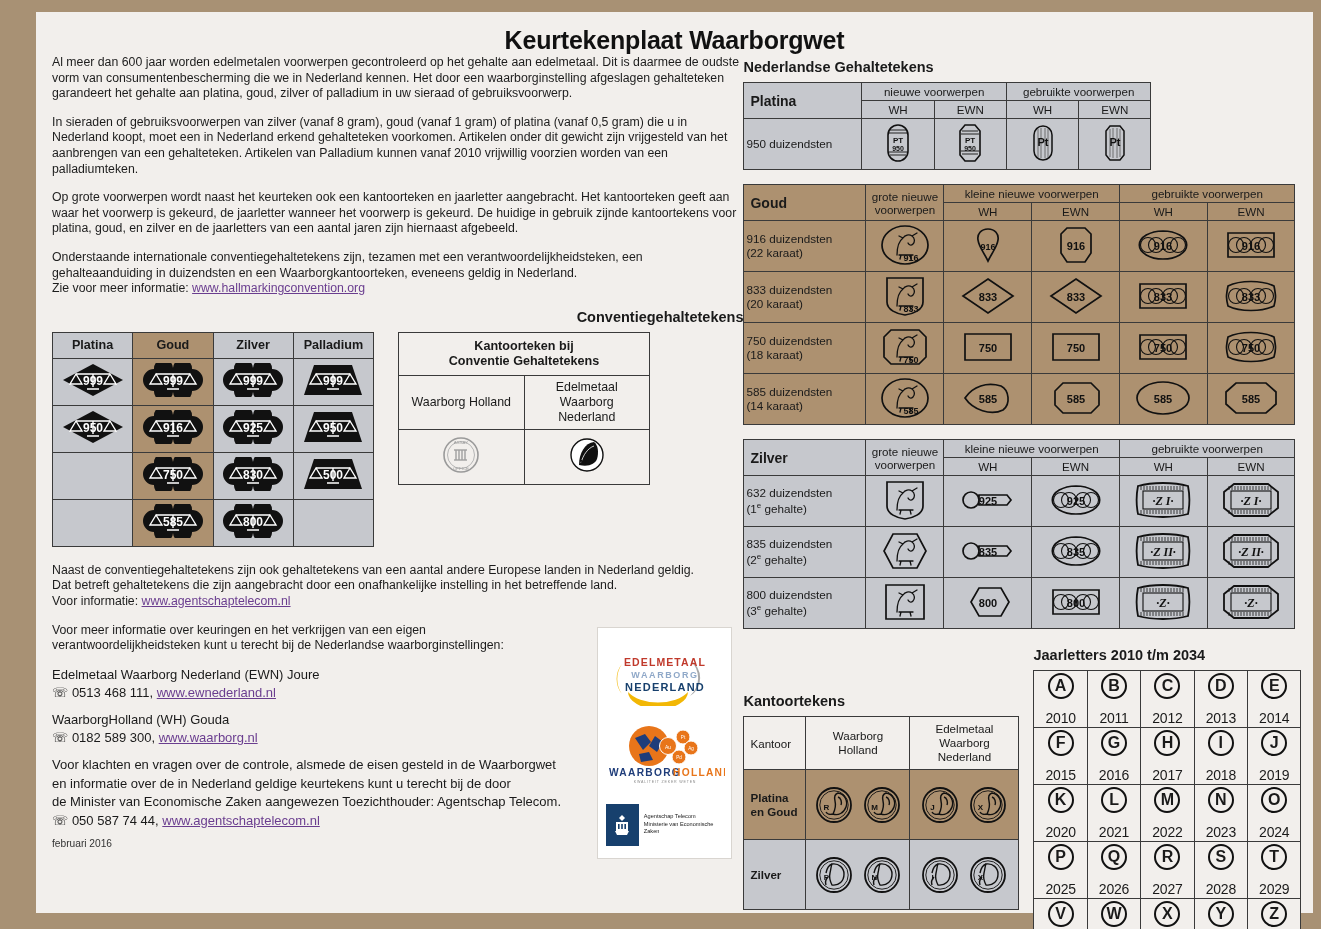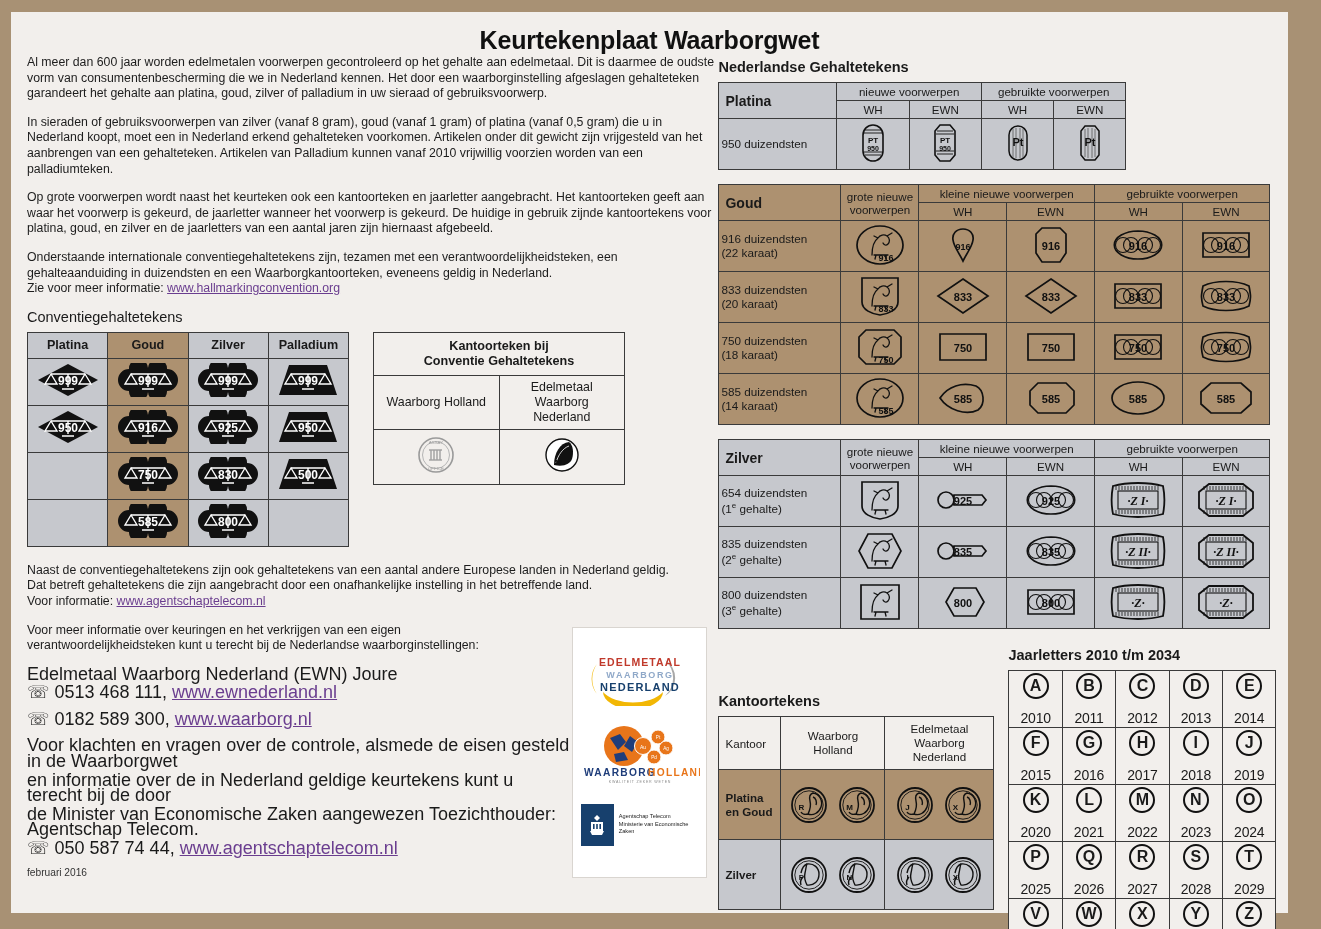--- a/index.html
+++ b/index.html
@@ -5,36 +5,36 @@
   * { box-sizing: border-box; }
   html, body { margin:0; padding:0; }
   body {
     width:1321px; height:929px;
     background:#a89174;
     font-family:"Liberation Sans", sans-serif;
     color:#1a1a1a;
     overflow:hidden;
   }
   .page {
-    position:absolute; left:11px; top:12px;
+    position:absolute; left:36px; top:12px;
     width:1277px; height:901px;
     background:#f2efec;
   }
   .title {
     text-align:center; font-size:25px; font-weight:bold;
     letter-spacing:-0.2px; margin-top:14px; color:#111;
   }
   .cols { display:flex; padding:0 8px; }
   .left { width:700px; padding-left:8px; }
   .right { width:562px; padding-left:0px; }
 
   p.body { font-size:12.3px; line-height:15.6px; margin:0 0 13px 0; color:#1d1d1d; }
   p.body.tight { margin-bottom:12px; }
   a.lnk { color:#6a3d8f; text-decoration:underline; }
-  h2.sec { font-size:14.5px; font-weight:normal; margin:4px 0 7px 0; }
+  h2.sec { font-size:14.5px; font-weight:bold; margin:4px 0 7px 0;text-align:right; }
   h2.sec2 { font-size:14.5px; font-weight:bold; margin:0 0 7px 0; }
 
   table { border-collapse:collapse; }
   .tbl td, .tbl th { border:1px solid #3a3a3a; }
 
   
   .conv { width:322px; table-layout:fixed; }
   .conv td { height:47px; text-align:center; background:#c6c8cd; }
   .conv td.hd { height:26px; font-weight:bold; font-size:12.6px; }
   .conv td.gold { background:#ad9170; }
@@ -82,21 +82,21 @@
     width:135px; background:#fff; border:1px solid #d9d5d0;
     padding:8px 6px; margin-top:4px;
   }
   .logo-ewn { text-align:center; position:relative; padding:10px 0 8px; }
   .logo-wh { text-align:center; padding:4px 0 6px; }
   .logo-at { display:flex; align-items:center; gap:5px; padding:8px 2px 4px; }
   .at-box { width:36px; height:42px; background:#17406d; display:flex;
             align-items:center; justify-content:center; }
   .at-txt { font-size:5.6px; line-height:7.6px; color:#222; }
   .datestamp { font-size:10.2px; color:#333; margin-top:10px; }
-  .addr { font-size:18px; line-height:15.6px; margin:0 0 3px 0; }
+  .addr { font-size:13px; line-height:15.6px; margin:0 0 3px 0; }
   .addrblock { margin-bottom:11px; }
 </style>
 </head>
 <body>
 
 <div class="page">
 
   <div class="title">Keurtekenplaat Waarborgwet</div>
 
   <div class="cols">
@@ -321,20 +321,21 @@
           <div class="addrblock">
             <div class="addr">Edelmetaal Waarborg Nederland (EWN) Joure</div>
             <div class="addr">
               <span>☏</span>
               <span>0513 468 111,</span>
               <a class="lnk" href="#">www.ewnederland.nl</a>
             </div>
           </div>
 
           <div class="addrblock">
+            <div class="addr">WaarborgHolland (WH) Gouda</div>
             <div class="addr">
               <span>☏</span>
               <span>0182 589 300,</span>
               <a class="lnk" href="#">www.waarborg.nl</a>
             </div>
           </div>
 
           <div>
             <div class="addr">Voor klachten en vragen over de controle, alsmede de eisen gesteld in de Waarborgwet</div>
             <div class="addr">en informatie over de in Nederland geldige keurtekens kunt u terecht bij de door</div>
@@ -643,21 +644,21 @@
         </tr>
         <tr>
           <td>WH</td>
           <td>EWN</td>
           <td>WH</td>
           <td>EWN</td>
         </tr>
         </tbody>
           <tbody id="zilver-body">
             <tr>
-              <td class="rowlab"><span>654 duizendsten</span><br><span>(1<sup style="font-size:8px">e</sup> gehalte)</span></td>
+              <td class="rowlab"><span>632 duizendsten</span><br><span>(1<sup style="font-size:8px">e</sup> gehalte)</span></td>
               <td class="mark"><svg width="52" height="44" viewBox="0 0 52 44">
                   <path d="M8 4 L44 4 L44 28 C44 36 34 40 26 41 C18 40 8 36 8 28 Z" fill="none" stroke="#111" stroke-width="1.7"></path>
                   <path d="M18 32 C18 24 20 18 24 15 C26 12 30 11 33 13 C36 15 36 19 34 21 C32 23 30 22 29 20 M20 32 L34 32 M22 32 L21 36 M31 32 L32 36 M33 13 L38 10 M24 15 L20 13" fill="none" stroke="#111" stroke-width="1.3" stroke-linecap="round"></path>
                 </svg></td>
               <td class="mark"><svg width="62" height="40" viewBox="0 0 62 40">
                   <path d="M14 20 m-8 0 a8 8 0 1 0 16 0 a8 8 0 1 0 -16 0 M22 15 L50 15 L54 20 L50 25 L22 25 Z" fill="none" stroke="#111" stroke-width="1.7"></path>
                   <text x="31" y="25" text-anchor="middle" font-size="11" font-weight="bold" fill="#111" font-family="Liberation Sans, sans-serif">925</text>
                 </svg></td>
               <td class="mark"><svg width="62" height="40" viewBox="0 0 62 40">
                   <path d="M31 6 A22 13 0 0 1 31 34 A22 13 0 0 1 31 6 Z" fill="none" stroke="#111" stroke-width="1.7"></path>

